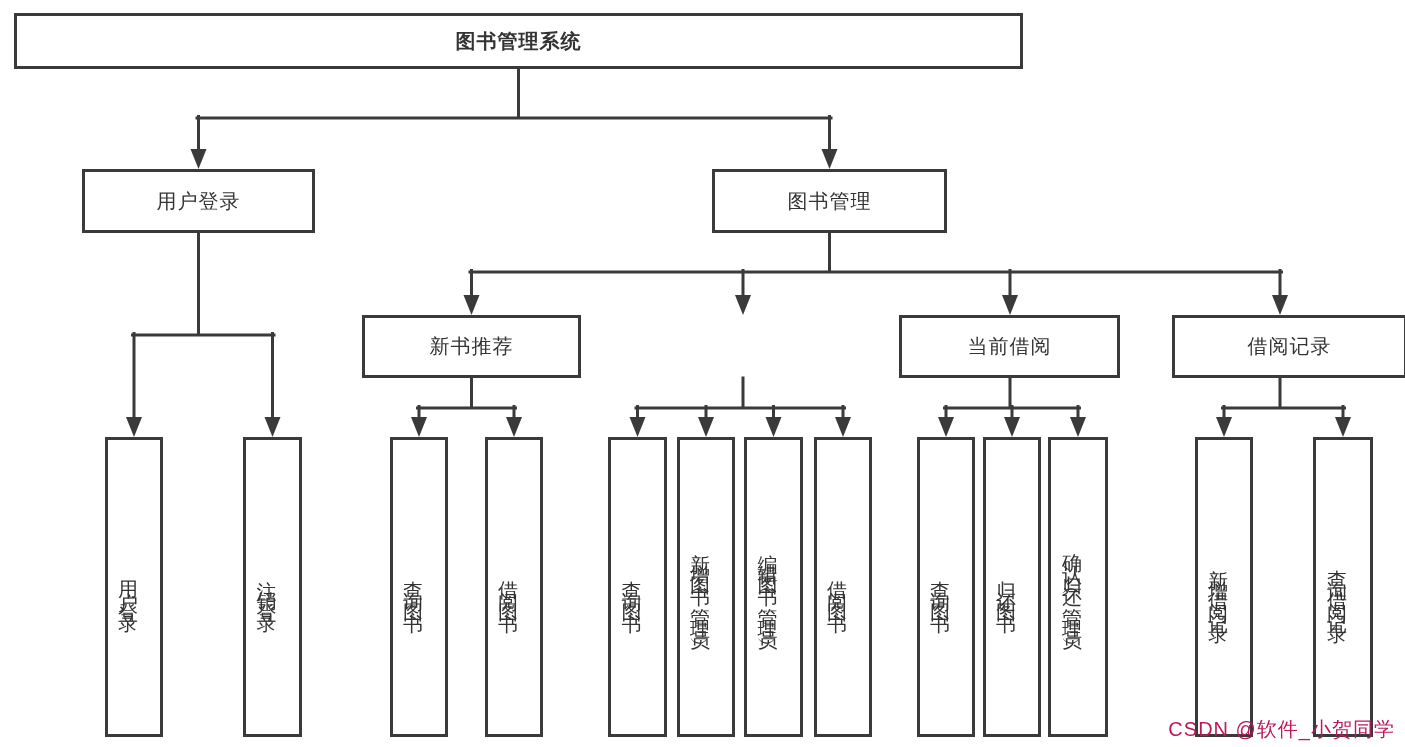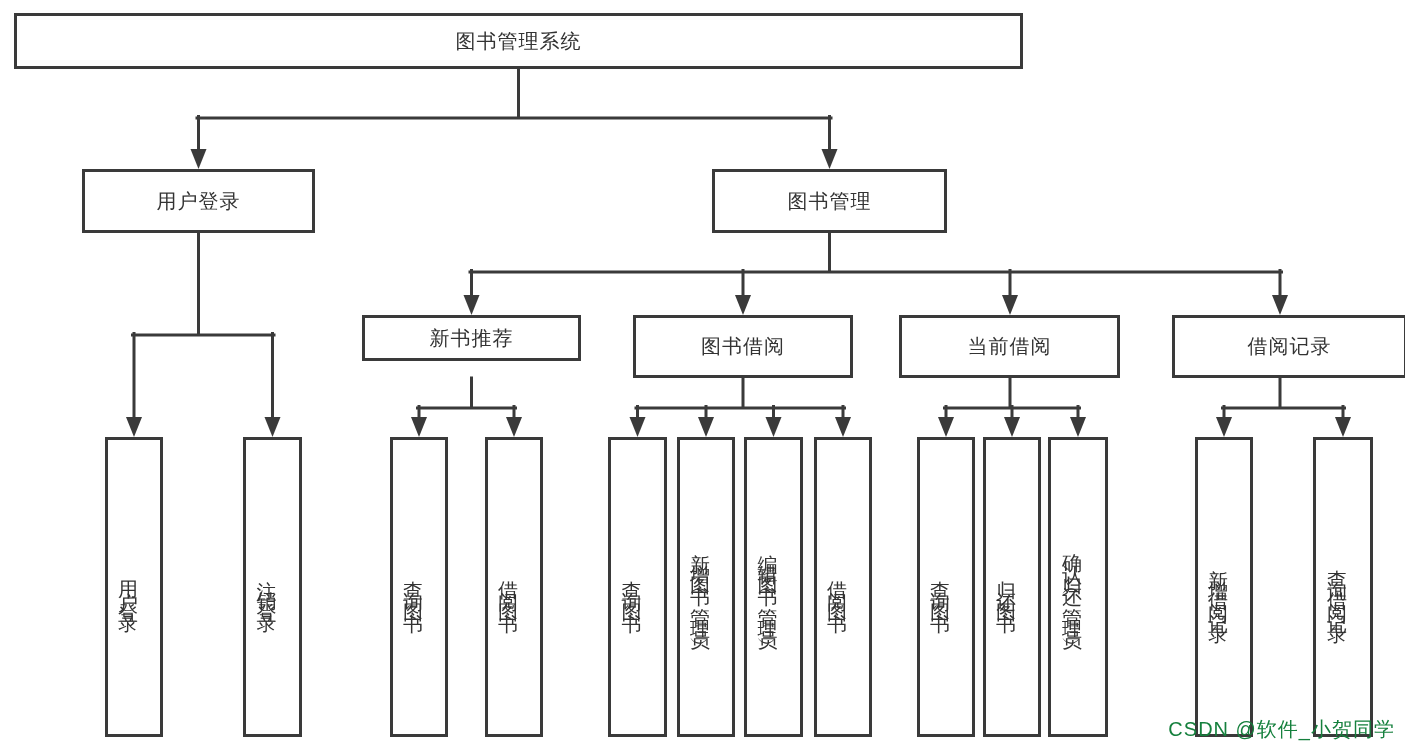--- a/index.html
+++ b/index.html
@@ -37,21 +37,21 @@
     letter-spacing: 11px;
     line-height: 1;
     padding-block-start: 11px;
   }
   #watermark {
     position: absolute;
     right: 10px;
     bottom: 4px;
     font-size: 20px;
     letter-spacing: 1px;
-    color: #15803d;
+    color: #be185d;
     white-space: nowrap;
   }
 </style>
 </head>
 <body>
 
 <div id="canvas">
 
   <svg id="connectors" viewBox="0 0 1405 747" xmlns="http://www.w3.org/2000/svg">
     <path d="M518.5 69 L518.5 118
@@ -91,39 +91,36 @@
         <polygon points="765.5,417 781.5,417 773.5,437"></polygon>
         <polygon points="835,417 851,417 843,437"></polygon>
         <polygon points="938,417 954,417 946,437"></polygon>
         <polygon points="1004,417 1020,417 1012,437"></polygon>
         <polygon points="1070,417 1086,417 1078,437"></polygon>
         <polygon points="1216,417 1232,417 1224,437"></polygon>
         <polygon points="1335,417 1351,417 1343,437"></polygon>
       </g>
   </svg>
 
-  <div class="node h" style="left:14px; top:13px; width:1009px; height:56px;">
+  <div class="node h" style="left:14px; top:13px; width:1009px; height:56px;font-weight:bold;">
     <span class="lbl">图书管理系统</span>
   </div>
 
   <div class="node h" style="left:82px; top:169px; width:233px; height:64px;">
     <span class="lbl">用户登录</span>
   </div>
 
   <div class="node h" style="left:712px; top:169px; width:235px; height:64px;">
     <span class="lbl">图书管理</span>
   </div>
 
-  <div class="node h" style="left:362px; top:315px; width:219px; height:46px;">
+  <div class="node h" style="left:362px; top:315px; width:219px; height:63px;">
     <span class="lbl">新书推荐</span>
   </div>
 
-  <div class="node h" style="left:633px; top:315px; width:220px; height:63px;">
-    <span class="lbl">图书借阅</span>
-  </div>
 
   <div class="node h" style="left:899px; top:315px; width:221px; height:63px;justify-content:center;">
     <span class="lbl">当前借阅</span>
   </div>
 
   <div class="node h" style="left:1172px; top:315px; width:235px; height:63px;">
     <span class="lbl">借阅记录</span>
   </div>
 
   <div class="node v" style="left:105px; top:437px; width:58px; height:300px;">

